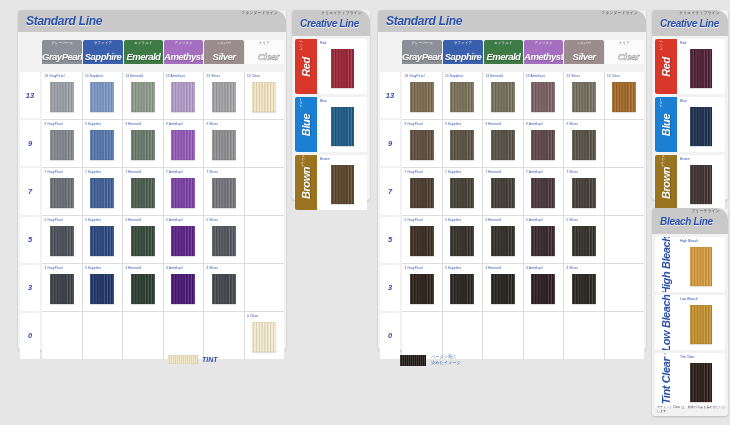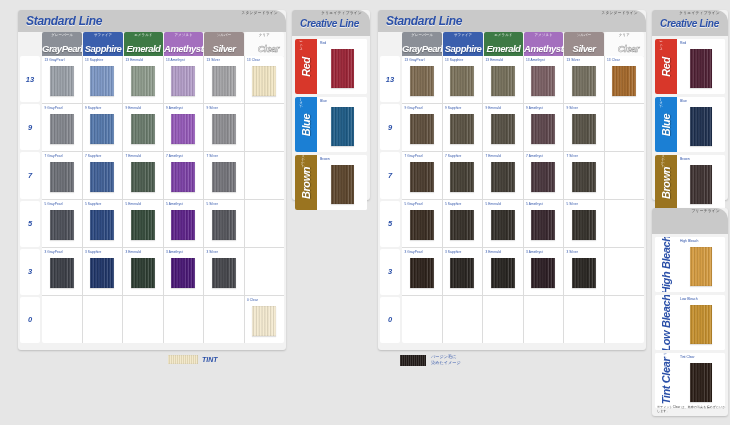--- a/index.html
+++ b/index.html
@@ -38,21 +38,21 @@
     font-size: 12px;
     font-weight: bold;
     color: #2b50a8;
     font-style: italic;
     letter-spacing: -0.3px;
     line-height: 19px;
     text-shadow: 0 1px 0 rgba(255,255,255,.7);
   }
 
   
-  .col-head-row { display: flex; height: 24px; padding: 0 2px; }
+  .col-head-row { display: flex; height: 40px; padding: 8px 2px; }
   .col-head {
     flex: 1;
     position: relative;
     margin-right: 1px;
     display: flex;
     align-items: flex-end;
     justify-content: center;
     border-radius: 2px 2px 0 0;
   }
   .col-head:last-child { margin-right: 0; }
@@ -646,20 +646,21 @@
           <span class="clabel">Brown</span>
           <div class="swatch" style="background-color: rgb(61, 49, 48);"></div>
         </div>
       </div>
     </div>
 </div>
 
 <div class="panel" id="bleach-panel" style="left:652px; top:208px; width:76px; height:208px;">
   <div class="sec-head" style="height:26px;">
     <span class="jp">ブリーチライン</span>
+    <div class="sec-title" style="font-size:10px; line-height:24px;">Bleach Line</div>
   </div>
   <div class="vrows" style="padding-top:3px;">
       <div class="vrow">
         <div class="vlabel onwhite" style="background: rgb(255, 255, 255);">
           <span class="vjp">ハイブリーチ</span>
           <span class="vtxt">High Bleach</span>
         </div>
         <div class="vbody">
           <span class="clabel">High Bleach</span>
           <div class="swatch" style="background-color: rgb(212, 154, 62);"></div>

